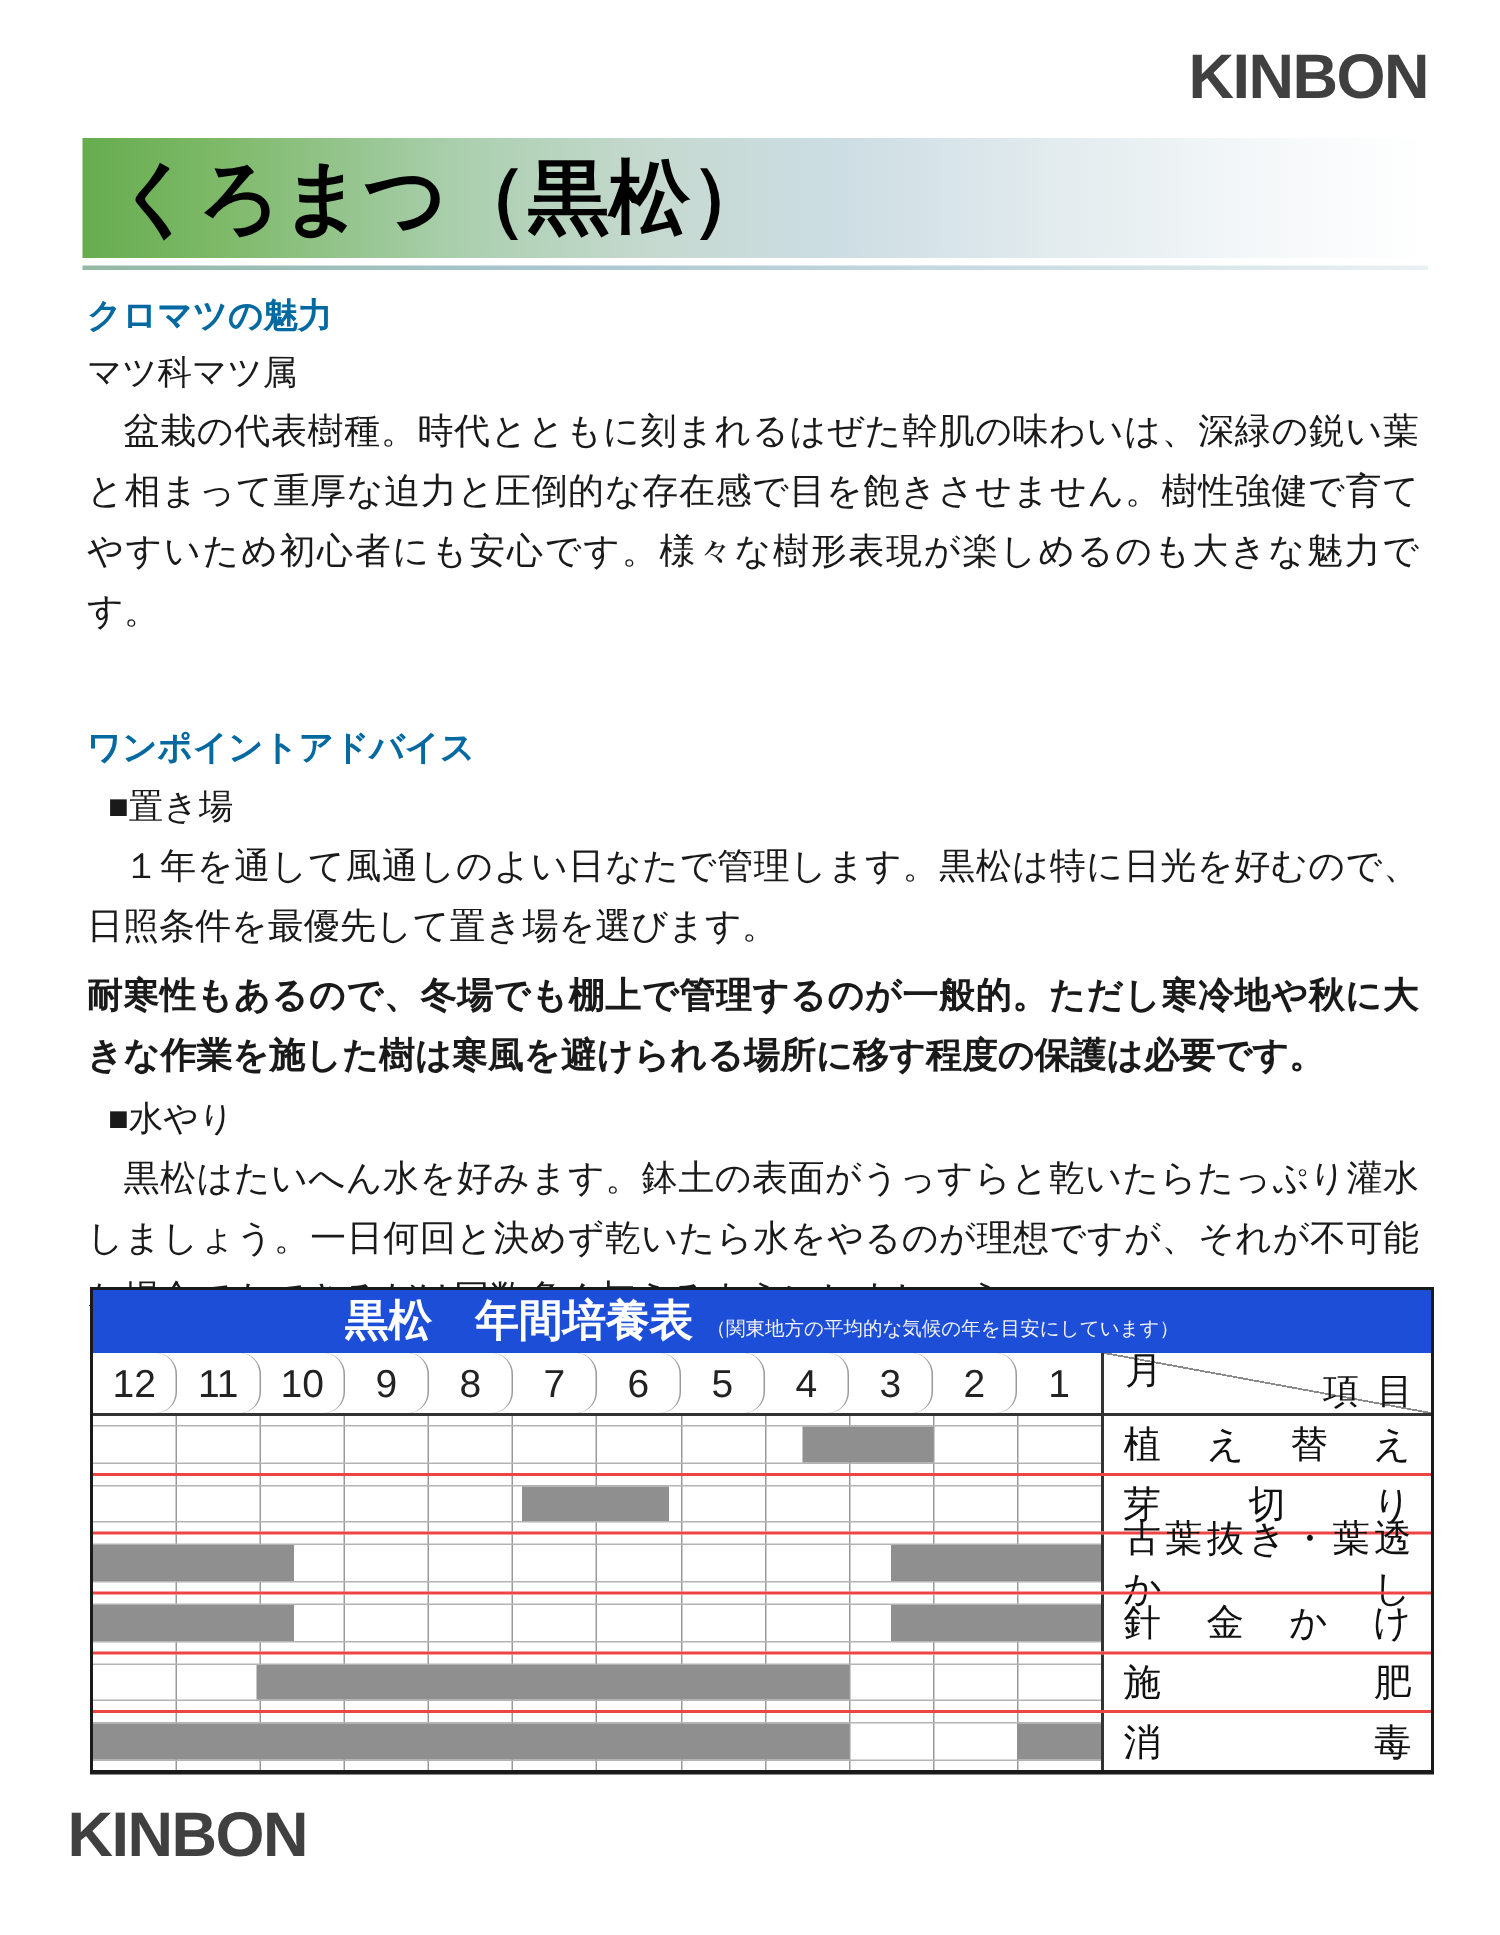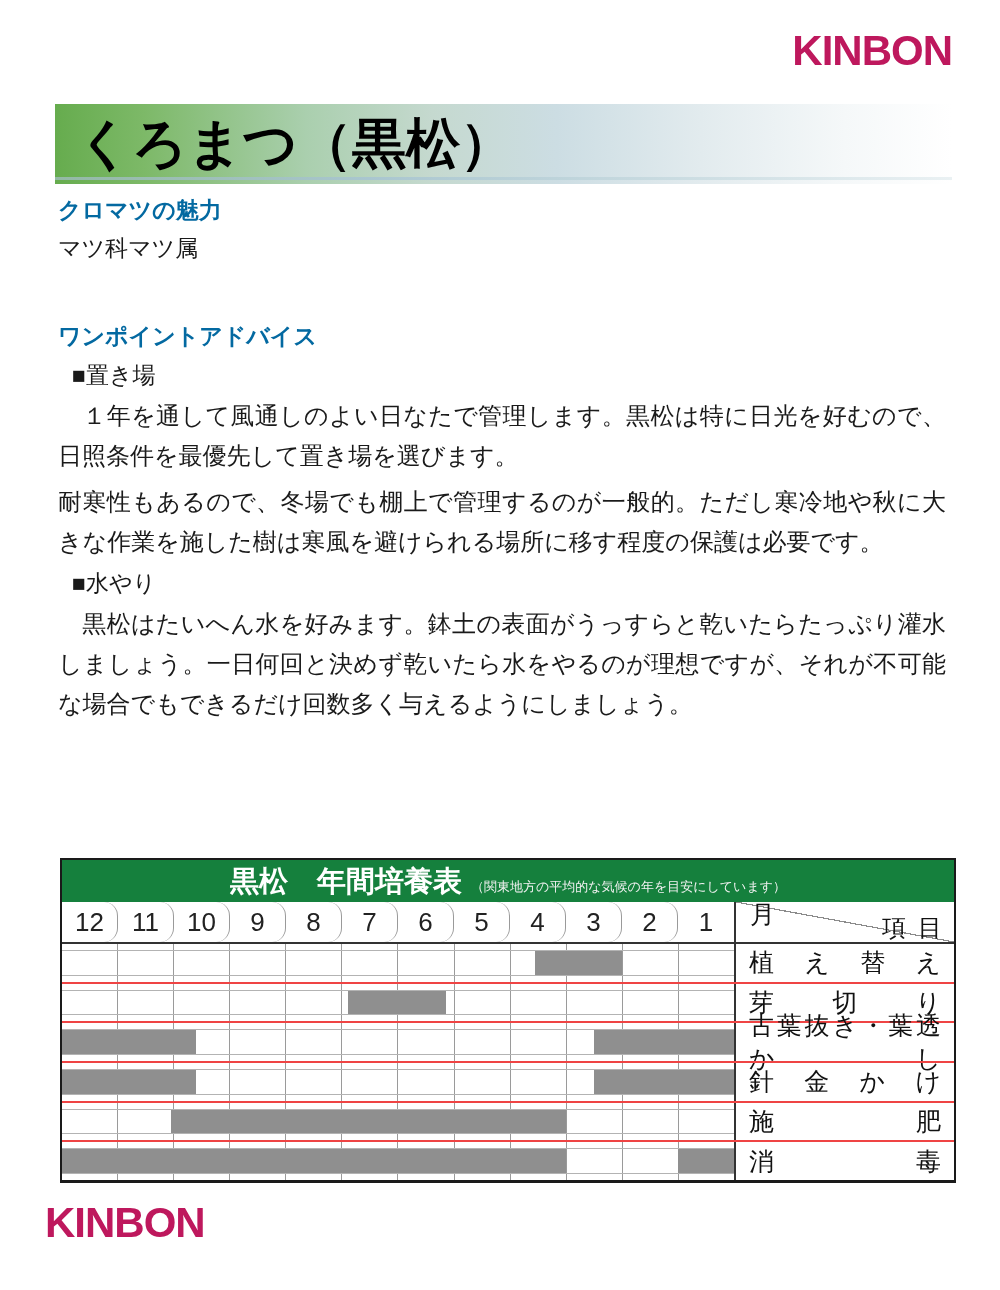--- a/index.html
+++ b/index.html
@@ -1,46 +1,46 @@
 <!DOCTYPE html>
 <html><head>
 <meta charset="utf-8">
 <style>
   html,body{margin:0;padding:0;background:#fff;}
   .page{position:relative;width:1000px;height:1290px;background:#fff;overflow:hidden;
         font-family:"Liberation Sans","DejaVu Sans",sans-serif;color:#1a1a1a;}
 
   
   .logo{font-family:"Liberation Sans","DejaVu Sans",sans-serif;font-weight:800;
-        color:#be185d;letter-spacing:-1px;}
+        color:#404040;letter-spacing:-1px;}
   .logo-top{position:absolute;top:30px;right:48px;font-size:42px;line-height:1;}
   .logo-bottom{position:absolute;top:1202px;left:45px;font-size:42px;line-height:1;}
 
   
-  .banner{position:absolute;top:104px;left:55px;width:897px;height:80px;
+  .banner{position:absolute;top:92px;left:55px;width:897px;height:80px;
           background:linear-gradient(90deg,#66ac4e 0%,#7db968 10%,#aacfae 28%,
                      #c5d9cf 42%,#ccdde3 56%,#e2ebee 72%,#f5f8f9 88%,#ffffff 100%);}
   .banner-title{font-family:"Liberation Serif","DejaVu Serif",serif;font-weight:700;
           font-size:54px;line-height:80px;padding-left:22px;color:#000;white-space:nowrap;}
   .banner-underline{position:absolute;top:177px;left:55px;width:897px;height:3px;
           background:linear-gradient(90deg,#93b9a4 0%,#a9c6cf 35%,#c6d9df 65%,#eaf1f3 100%);}
 
   
   .content{position:absolute;top:192px;left:58px;width:888px;}
   .h-bold{font-size:23px;font-weight:700;line-height:36px;color:#0369a1;}
   .sub{font-size:23px;line-height:36px;margin-top:2px;}
   .para{font-size:24px;line-height:40px;text-align:justify;margin-top:2px;}
   .gap-lg{margin-top:52px;}
-  .gap-sm{margin-top:6px;}
+  .gap-sm{margin-top:6px;font-weight:bold;}
   .subhead{font-size:23px;font-weight:500;line-height:38px;margin-top:2px;margin-left:14px;}
 
   
   .care-table{position:absolute;top:858px;left:60px;width:892px;height:320px;
               border:2px solid #1a1a1a;border-bottom-width:3px;background:#fff;}
-  .titlebar{height:42px;background:#15803d;display:flex;align-items:baseline;
+  .titlebar{height:42px;background:#1d4ed8;display:flex;align-items:baseline;
             justify-content:center;gap:9px;padding-top:4px;box-sizing:border-box;color:#fff;}
   .titlebar .t1{font-family:"Liberation Serif","DejaVu Serif",serif;font-weight:700;
             font-size:29px;line-height:34px;}
   .titlebar .t2{font-size:13px;line-height:16px;color:#f2f2f2;}
 
   .month-row{position:relative;height:40px;border-bottom:2px solid #333;}
   .mcells{position:absolute;left:0;top:0;bottom:0;width:672px;display:flex;}
   .mcell{width:56px;box-sizing:border-box;border-right:1px solid #9a9a9a;
          display:flex;align-items:center;justify-content:center;
          font-size:26px;color:#222;border-radius:14px;}
@@ -76,20 +76,21 @@
   <div class="logo logo-top">KINBON</div>
 
   <div class="banner">
     <div class="banner-title">くろまつ（黒松）</div>
   </div>
   <div class="banner-underline"></div>
 
   <div class="content">
     <div class="h-bold">クロマツの魅力</div>
     <div class="sub">マツ科マツ属</div>
+    <div class="para">　盆栽の代表樹種。時代とともに刻まれるはぜた幹肌の味わいは、深緑の鋭い葉と相まって重厚な迫力と圧倒的な存在感で目を飽きさせません。樹性強健で育てやすいため初心者にも安心です。様々な樹形表現が楽しめるのも大きな魅力です。</div>
 
     <div class="h-bold gap-lg">ワンポイントアドバイス</div>
 
     <div class="subhead">■置き場</div>
     <div class="para">　１年を通して風通しのよい日なたで管理します。黒松は特に日光を好むので、日照条件を最優先して置き場を選びます。</div>
     <div class="para gap-sm">耐寒性もあるので、冬場でも棚上で管理するのが一般的。ただし寒冷地や秋に大きな作業を施した樹は寒風を避けられる場所に移す程度の保護は必要です。</div>
 
     <div class="subhead">■水やり</div>
     <div class="para">　黒松はたいへん水を好みます。鉢土の表面がうっすらと乾いたらたっぷり灌水しましょう。一日何回と決めず乾いたら水をやるのが理想ですが、それが不可能な場合でもできるだけ回数多く与えるようにしましょう。</div>
   </div>

